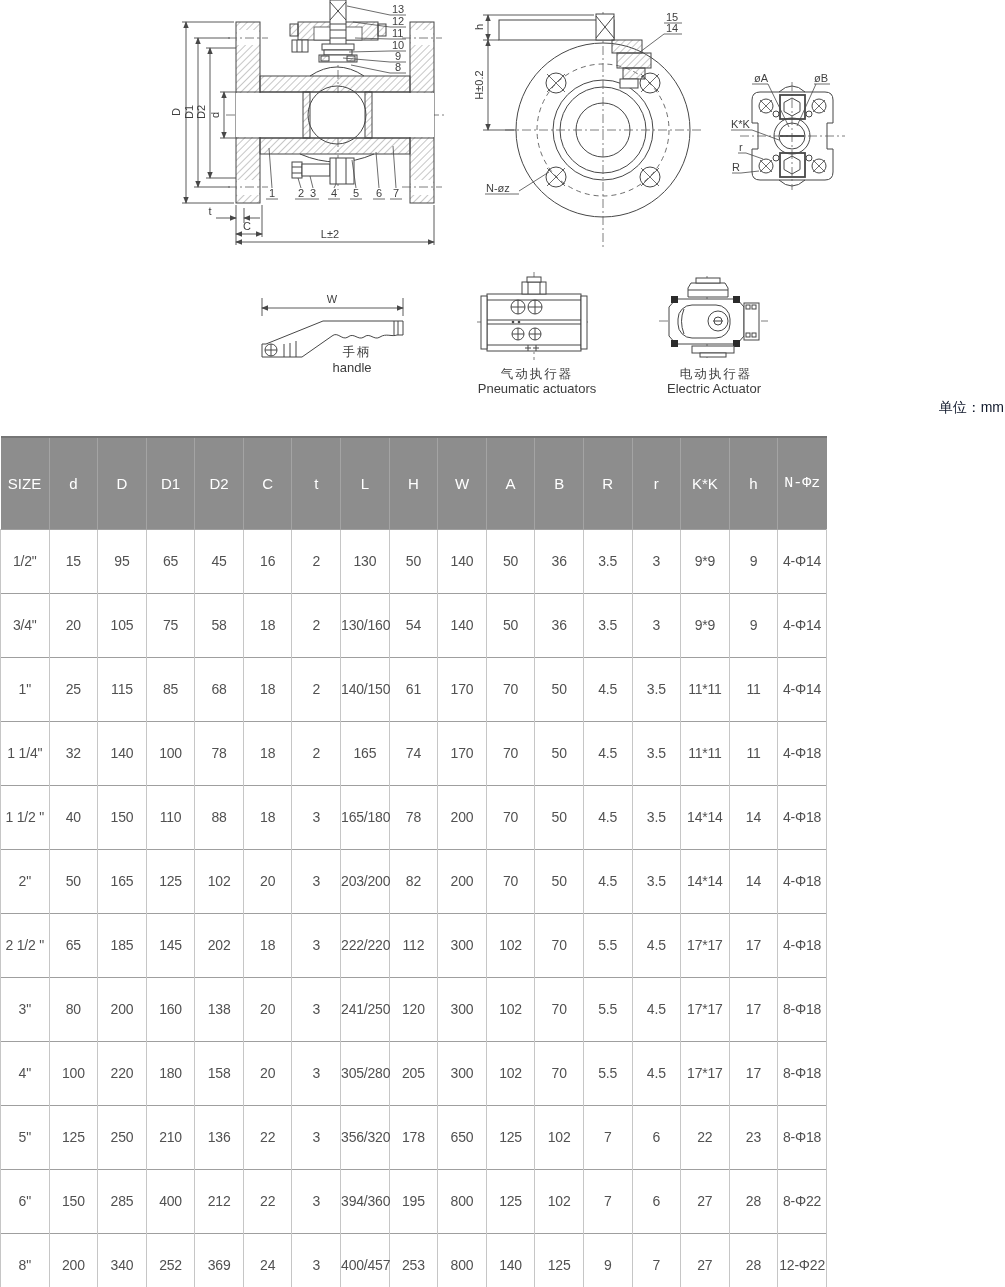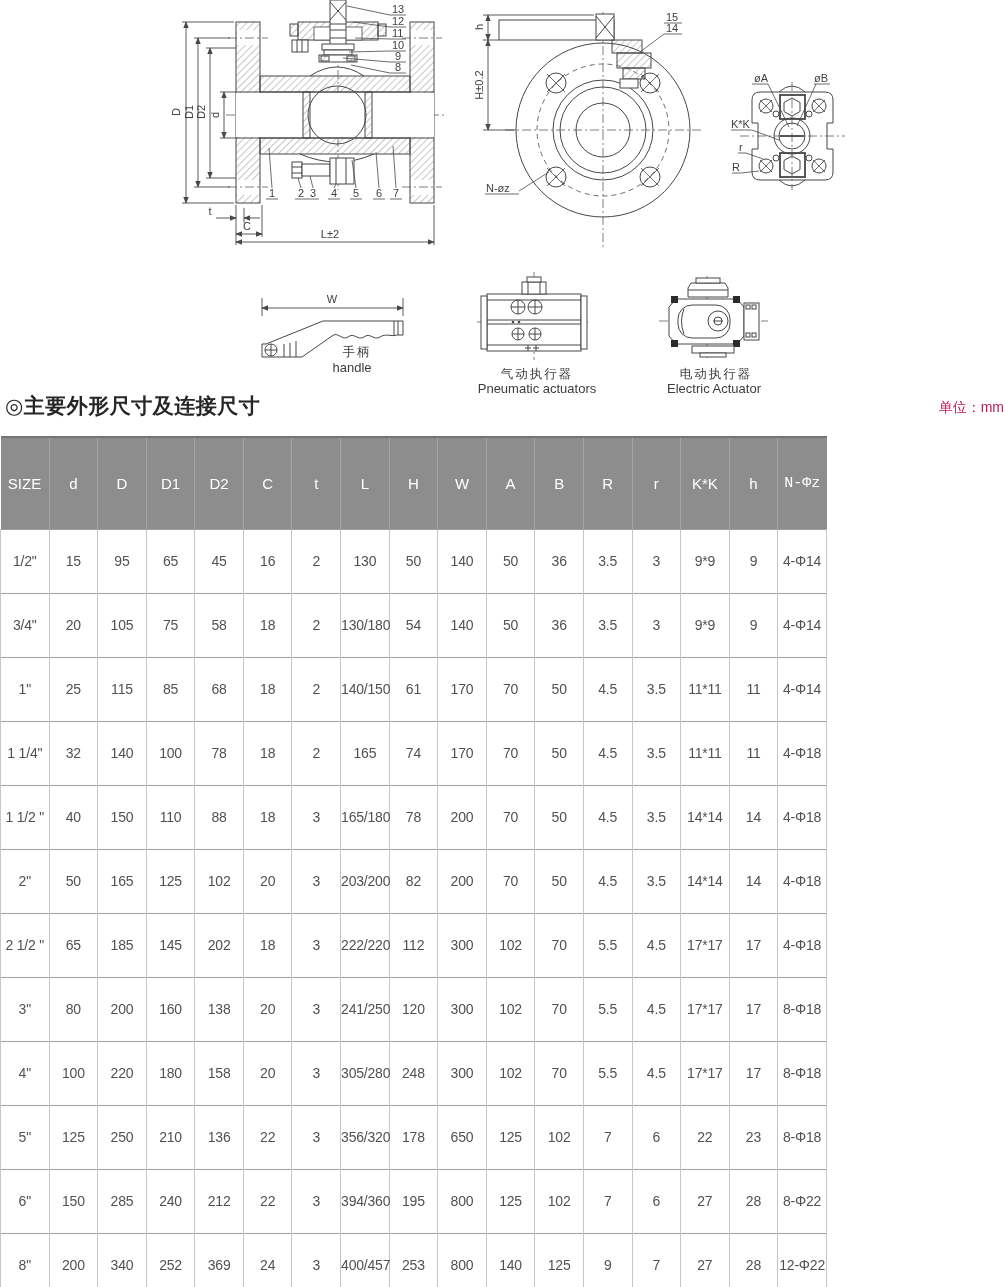--- a/index.html
+++ b/index.html
@@ -10,21 +10,21 @@
   }
   *{margin:0;padding:0;box-sizing:border-box;}
   html,body{width:1005px;height:1287px;background:#fff;overflow:hidden;
     font-family:"Liberation Sans","DejaVu Sans",sans-serif;}
   #stage{position:relative;width:1005px;height:1287px;background:#fff;}
 
   #drawings{position:absolute;left:0;top:0;width:1005px;height:393px;}
 
   .page-title{position:absolute;left:5px;top:392px;font-size:21px;font-weight:700;
     color:#262626;letter-spacing:0.5px;}
-  .unit-label{position:absolute;right:1px;top:399px;font-size:14px;color:#be185d;}
+  .unit-label{position:absolute;right:1px;top:399px;font-size:14px;color:#0f172a;}
 
   table.dims{position:absolute;top:436px;left:0;width:827px;border-collapse:collapse;
     table-layout:fixed;}
   table.dims thead th{height:92px;background:var(--table-header-bg);color:#fff;
     font-size:15px;font-weight:400;text-align:center;vertical-align:middle;
     border-right:1px solid #a4a4a4;border-top:2px solid #767676;}
   table.dims thead th:last-child{border-right:none;font-family:Liberation Mono, monospace;}
   table.dims tbody td{height:64px;background:#fff;color:#515151;font-size:14px;
     letter-spacing:-0.2px;text-align:center;vertical-align:middle;
     border-right:1px solid var(--cell-border);border-top:1px solid var(--row-border);}
@@ -375,21 +375,20 @@
       <rect class="ln" x="752" y="305" width="4" height="4"></rect>
       <rect class="ln" x="746" y="333" width="4" height="4"></rect>
       <rect class="ln" x="752" y="333" width="4" height="4"></rect>
       <rect class="wf" x="692" y="346" width="42" height="7"></rect>
       <rect class="wf" x="700" y="353" width="26" height="4"></rect>
       <text class="cap-cn" text-anchor="middle" x="716" y="378">电动执行器</text>
       <text class="cap-en" text-anchor="middle" x="714" y="393">Electric Actuator</text>
     </g>
   </svg>
 
-  <div class="page-title">◎主要外形尺寸及连接尺寸</div>
   <div class="unit-label">单位：mm</div>
 
   <table class="dims">
     <thead>
       <tr>
           <th>SIZE</th>
           <th>d</th>
           <th>D</th>
           <th>D1</th>
           <th>D2</th>
@@ -428,21 +427,21 @@
           <td>4-Φ14</td>
         </tr>
         <tr>
           <td>3/4"</td>
           <td>20</td>
           <td>105</td>
           <td>75</td>
           <td>58</td>
           <td>18</td>
           <td>2</td>
-          <td>130/180</td>
+          <td>130/160</td>
           <td>54</td>
           <td>140</td>
           <td>50</td>
           <td>36</td>
           <td>3.5</td>
           <td>3</td>
           <td>9*9</td>
           <td>9</td>
           <td>4-Φ14</td>
         </tr>
@@ -562,21 +561,21 @@
         </tr>
         <tr>
           <td>4"</td>
           <td>100</td>
           <td>220</td>
           <td>180</td>
           <td>158</td>
           <td>20</td>
           <td>3</td>
           <td>305/280</td>
-          <td>248</td>
+          <td>205</td>
           <td>300</td>
           <td>102</td>
           <td>70</td>
           <td>5.5</td>
           <td>4.5</td>
           <td>17*17</td>
           <td>17</td>
           <td>8-Φ18</td>
         </tr>
         <tr>
@@ -595,21 +594,21 @@
           <td>7</td>
           <td>6</td>
           <td>22</td>
           <td>23</td>
           <td>8-Φ18</td>
         </tr>
         <tr>
           <td>6"</td>
           <td>150</td>
           <td>285</td>
-          <td>240</td>
+          <td>400</td>
           <td>212</td>
           <td>22</td>
           <td>3</td>
           <td>394/360</td>
           <td>195</td>
           <td>800</td>
           <td>125</td>
           <td>102</td>
           <td>7</td>
           <td>6</td>

